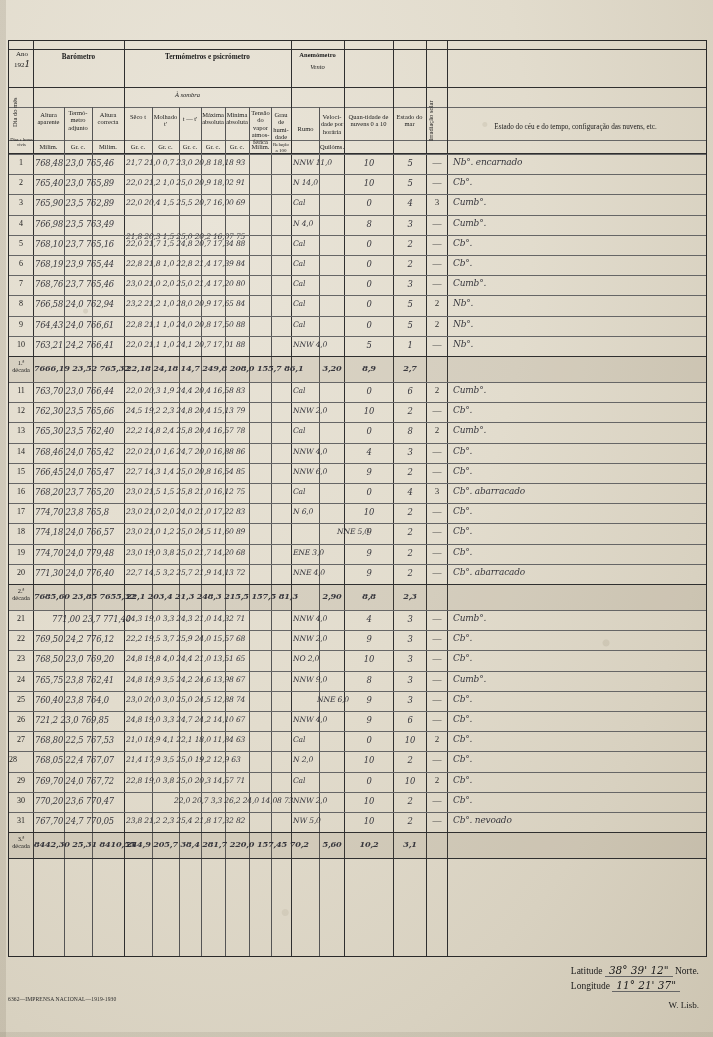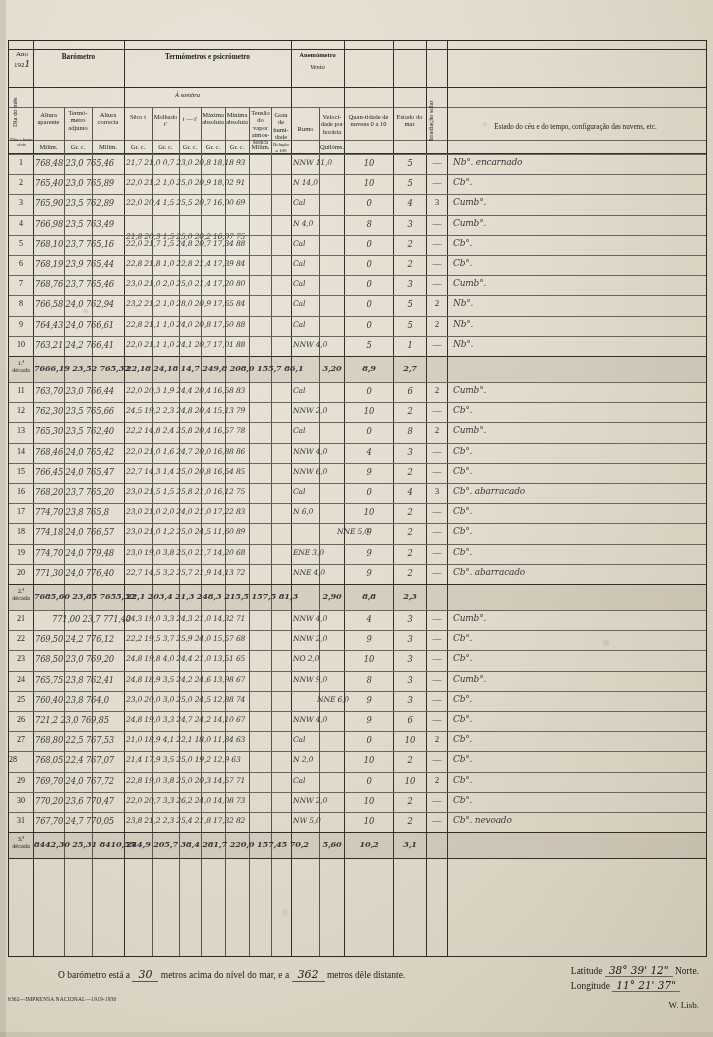--- a/index.html
+++ b/index.html
@@ -524,21 +524,21 @@
         <div class="hw sm" style="left: 117px; top: 735.6px; width: 164px;">22,8  19,0  3,8  25,0  20,3  14,57  71</div>
         <div class="hw sm" style="left: 284px; top: 735.6px; width: 50px;">Cal</div>
         <div class="hw" style="left: 337px; top: 735.6px; width: 46px; text-align: center;">0</div>
         <div class="hw" style="left: 386px; top: 735.6px; width: 30px; text-align: center;">10</div>
         <div class="dash" style="left: 419px; top: 734.6px; width: 18px; text-align: center;">2</div>
         <div class="hw note" style="left: 444px; top: 734.6px; width: 248px;">Cb°.</div>
         <div class="hline thin" style="top: 750.8px;"></div>
         <div></div>
         <div class="rowno" style="left: 0px; top: 755.8px; width: 24px; text-align: center;">30</div>
         <div class="hw" style="left: 26px; top: 755.8px; width: 88px;">770,20  23,6  770,47</div>
-        <div class="hw sm" style="left: 117px; top: 755.8px; width: 194px;">22,0  20,7  3,3  26,2  24,0  14,08  73</div>
+        <div class="hw sm" style="left: 117px; top: 755.8px; width: 194px; padding-left: 48px;">22,0  20,7  3,3  26,2  24,0  14,08  73</div>
         <div class="hw sm" style="left: 284px; top: 755.8px; width: 50px;">NNW  2,0</div>
         <div class="hw" style="left: 337px; top: 755.8px; width: 46px; text-align: center;">10</div>
         <div class="hw" style="left: 386px; top: 755.8px; width: 30px; text-align: center;">2</div>
         <div class="dash" style="left: 419px; top: 754.8px; width: 18px; text-align: center;">—</div>
         <div class="hw note" style="left: 444px; top: 754.8px; width: 248px;">Cb°.</div>
         <div class="hline thin" style="top: 771px;"></div>
         <div></div>
         <div class="rowno" style="left: 0px; top: 776px; width: 24px; text-align: center;">31</div>
         <div class="hw" style="left: 26px; top: 776px; width: 88px;">767,70  24,7  770,05</div>
         <div class="hw sm" style="left: 117px; top: 776px; width: 164px;">23,8  21,2  2,3  25,4  21,8  17,32  82</div>
@@ -553,27 +553,20 @@
         <div class="hw dec" style="left: 25px; top: 799.2px; width: 90px;">8442,30  25,31  8410,55</div>
         <div class="hw dec sm" style="left: 117px; top: 799.2px; width: 164px;">244,9  205,7  38,4  281,7  220,0  157,45  70,2</div>
         <div class="hw dec" style="left: 311px; top: 799.2px; width: 24px; text-align: center;">5,60</div>
         <div class="hw dec" style="left: 337px; top: 799.2px; width: 46px; text-align: center;">10,2</div>
         <div class="hw dec" style="left: 386px; top: 799.2px; width: 30px; text-align: center;">3,1</div>
         <div class="hline" style="top: 817.2px;"></div>
       </div>
   </div>
 
   <div id="footer">
-    <div id="baro-note">
-      <span>O barómetro está a</span>
-      <span class="val">30</span>
-      <span>metros acima do nível do mar, e a</span>
-      <span class="val">362</span>
-      <span>metros dêle distante.</span>
-    </div>
     <div id="imprensa">6362—IMPRENSA NACIONAL—1919-1930</div>
     <div id="coords">
       <div class="ln">
         <span>Latitude</span>
         <span class="hwv">38°   39'  12"</span>
         <span>Norte.</span>
       </div>
       <div class="ln">
         <span>Longitude</span>
         <span class="hwv">11°   21'  37"</span>

